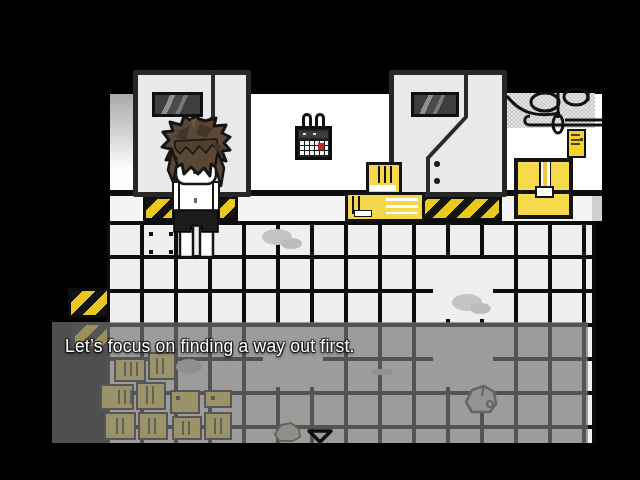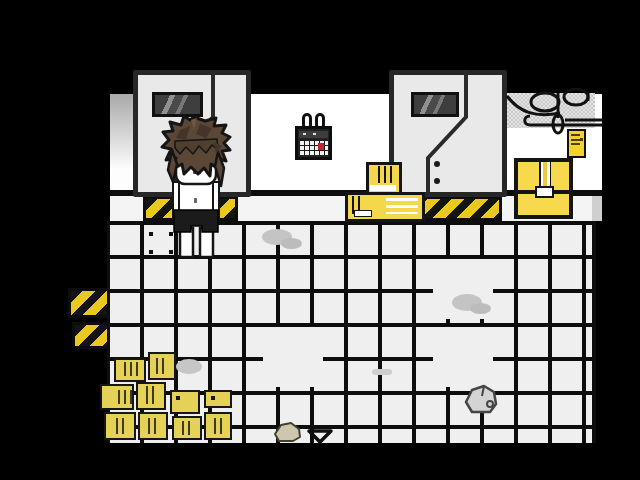--- a/index.html
+++ b/index.html
@@ -212,17 +212,20 @@
     <path d="M34 3 L45 7 L56 4 L54 12 L66 11 L62 19 L70 23 L64 29 L70 36 L62 37 L66 47 L57 44 L60 56 L51 50 L50 62 L44 54 L38 60 L31 53 L24 60 L22 50 L13 55 L16 44 L6 46 L11 35 L2 33 L9 26 L3 18 L13 17 L10 8 L21 11 L24 2 L30 6 Z" fill="#5b4736" stroke="#151515" stroke-width="3" stroke-linejoin="round"></path>
     <path d="M12 36 L8 56 L13 68 L17 50 Z" fill="#5b4736" stroke="#151515" stroke-width="2.5" stroke-linejoin="round"></path>
     <path d="M58 38 L64 54 L61 72 L55 52 Z" fill="#5b4736" stroke="#151515" stroke-width="2.5" stroke-linejoin="round"></path>
     <path d="M15 27 L57 25 L58 36 L52 31 L46 39 L39 32 L33 40 L26 33 L20 40 L15 34 Z" fill="#503e2e" stroke="#151515" stroke-width="1.5" stroke-linejoin="round"></path>
     <path d="M20 16 L30 12 L26 26 L16 24 Z" fill="#44352a"></path>
     <path d="M40 10 L52 14 L46 24 L36 20 Z" fill="#44352a"></path>
     <path d="M54 28 L62 32 L56 40 Z" fill="#44352a"></path>
     <path d="M31 6 L37 4 L34 16 Z" fill="#6d5743"></path>
   </svg>
 
+  <div id="overlay" class="abs" style="left:52px;top:322px;width:536px;height:121px;">
+    <div id="dialogue-text">Let’s focus on finding a way out first.</div>
+  </div>
   <svg class="abs" style="left:305px;top:428px;" width="30" height="17" viewBox="0 0 30 17">
     <polygon points="4,3 26,3 15,14" fill="none" stroke="#0f0f0f" stroke-width="3.5" stroke-linejoin="round"></polygon>
   </svg>
 
 </div>
 
 </body></html>

